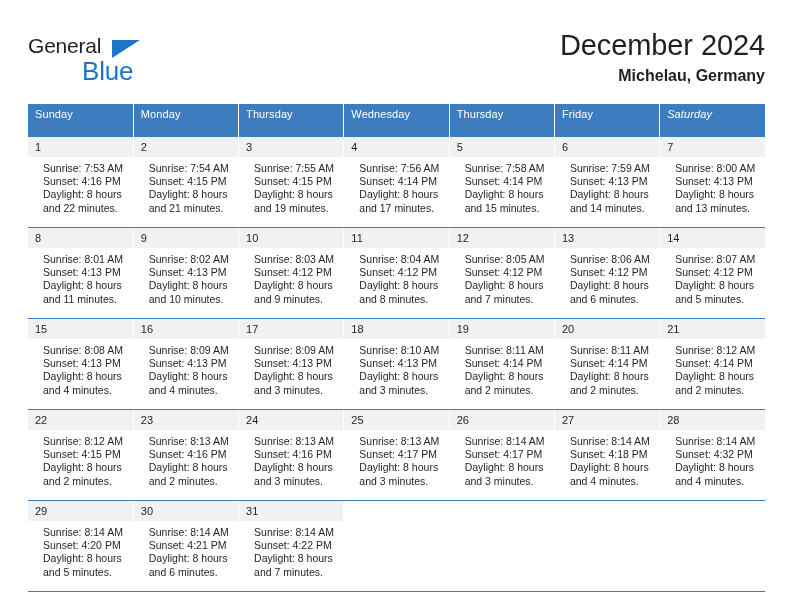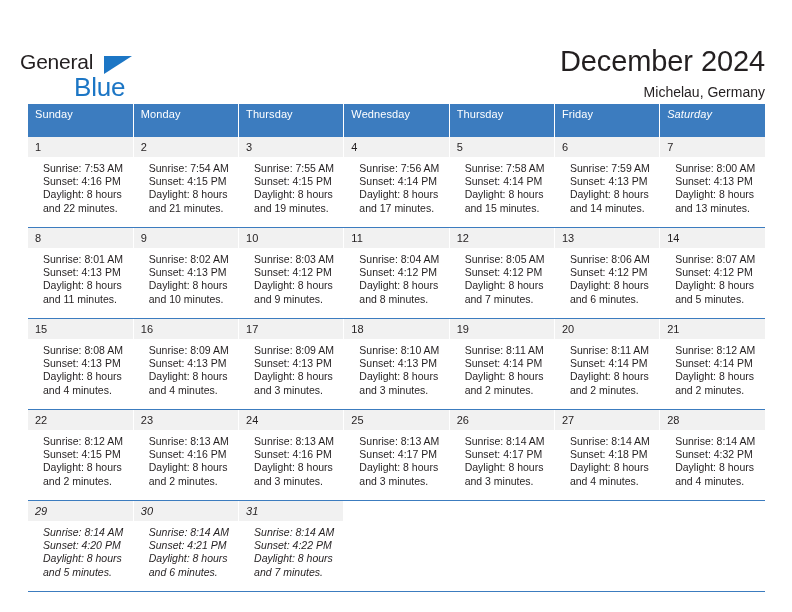--- a/index.html
+++ b/index.html
@@ -17,25 +17,24 @@
   .page {
     position: relative;
     width: 792px;
     height: 612px;
     box-sizing: border-box;
   }
 
   
   .masthead {
     position: absolute;
-    left: 12px;
+    left: 20px;
     top: 28px;
     right: 27px;
     height: 68px;
-    margin-top: 16px;
   }
   .brand {
     position: absolute;
     left: 8px;
     top: 6px;
     width: 130px;
     height: 56px;
   }
   .brand-general {
     position: absolute;
@@ -73,25 +72,25 @@
   .cal-title {
     font-size: 29px;
     line-height: 34px;
     color: #231f20;
     font-weight: normal;
     margin: 0;
     letter-spacing: -0.1px;
     text-align: center;
   }
   .cal-subtitle {
-    font-size: 14px;
+    font-size: 16px;
     line-height: 20px;
     color: #231f20;
     margin: 4px 0 0 0;
-    font-weight: normal;
+    font-weight: bold;
   }
 
   
   .calendar {
     position: absolute;
     left: 28px;
     top: 104px;
     width: 737px;
     border-collapse: collapse;
     table-layout: fixed;
@@ -112,21 +111,21 @@
 
   .week-row td {
     vertical-align: top;
     padding: 0;
     border-right: 1px solid #ffffff;
     border-bottom: 1px solid #3c7cbf;
     height: 90px;
     background: #ffffff;
   }
   .week-row td:last-child { border-right: none; }
-  .week-row.last-row td { border-bottom: 1px solid #3c7cbf; font-style: italic; }
+  .week-row.last-row td { border-bottom: 1px solid #3c7cbf; }
 
   .daynum {
     background: #f1f1f1;
     font-size: 11px;
     color: #231f20;
     padding: 4px 0 4px 7px;
     line-height: 12px;
     height: 12px;
   }
   .daynum.empty {

